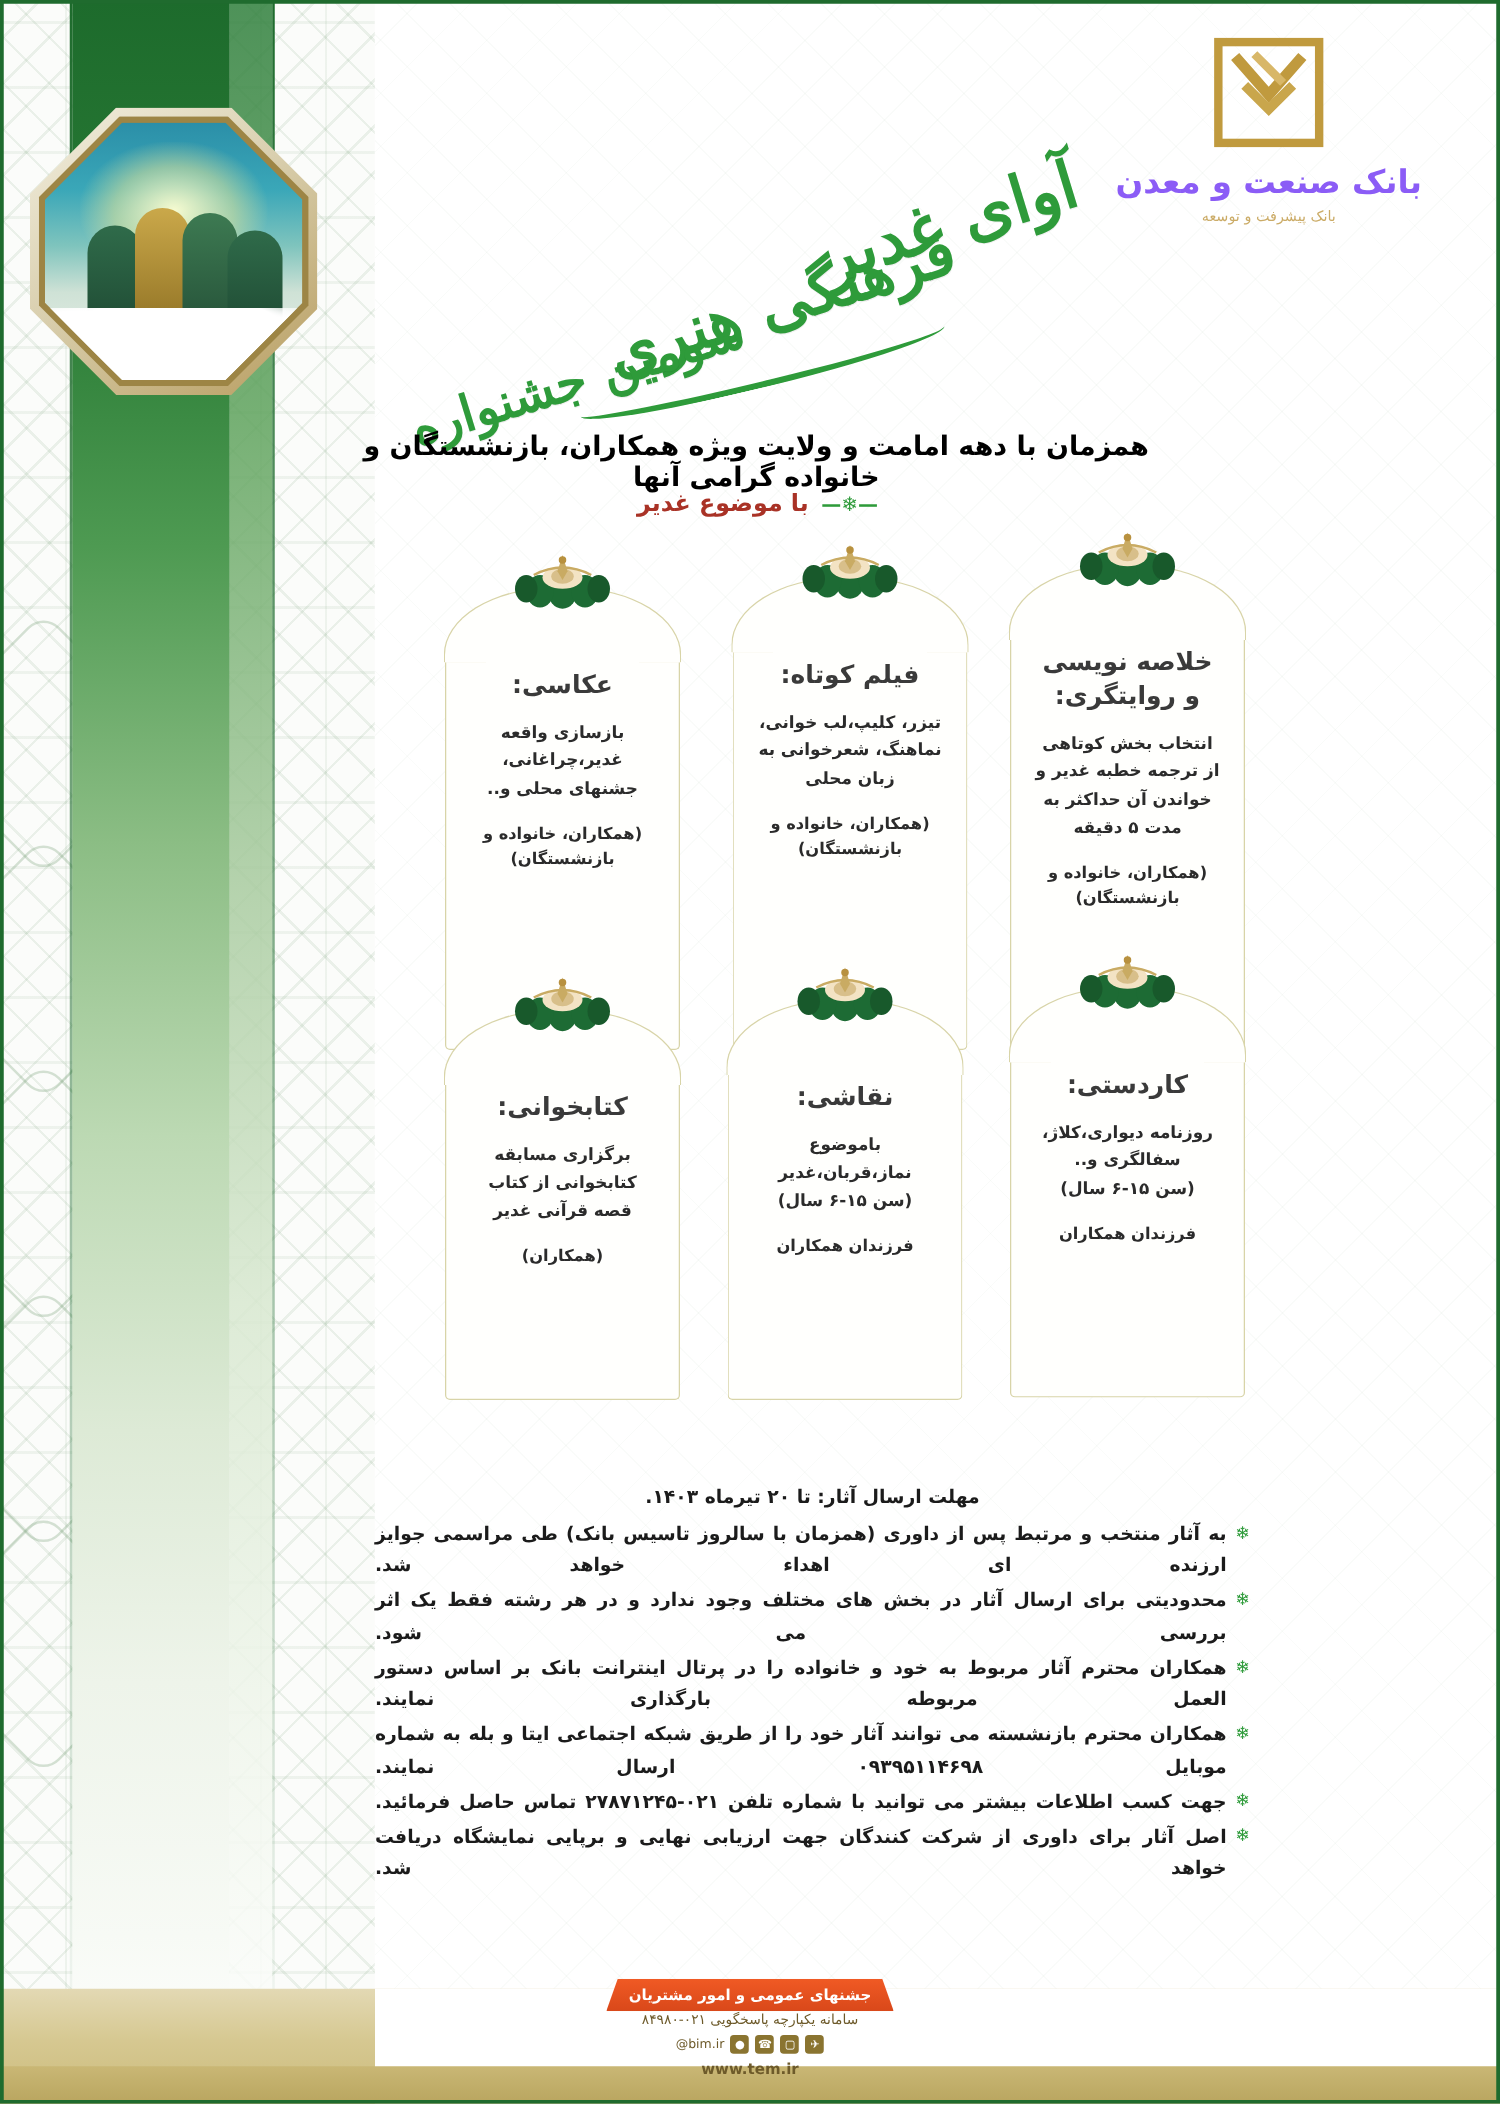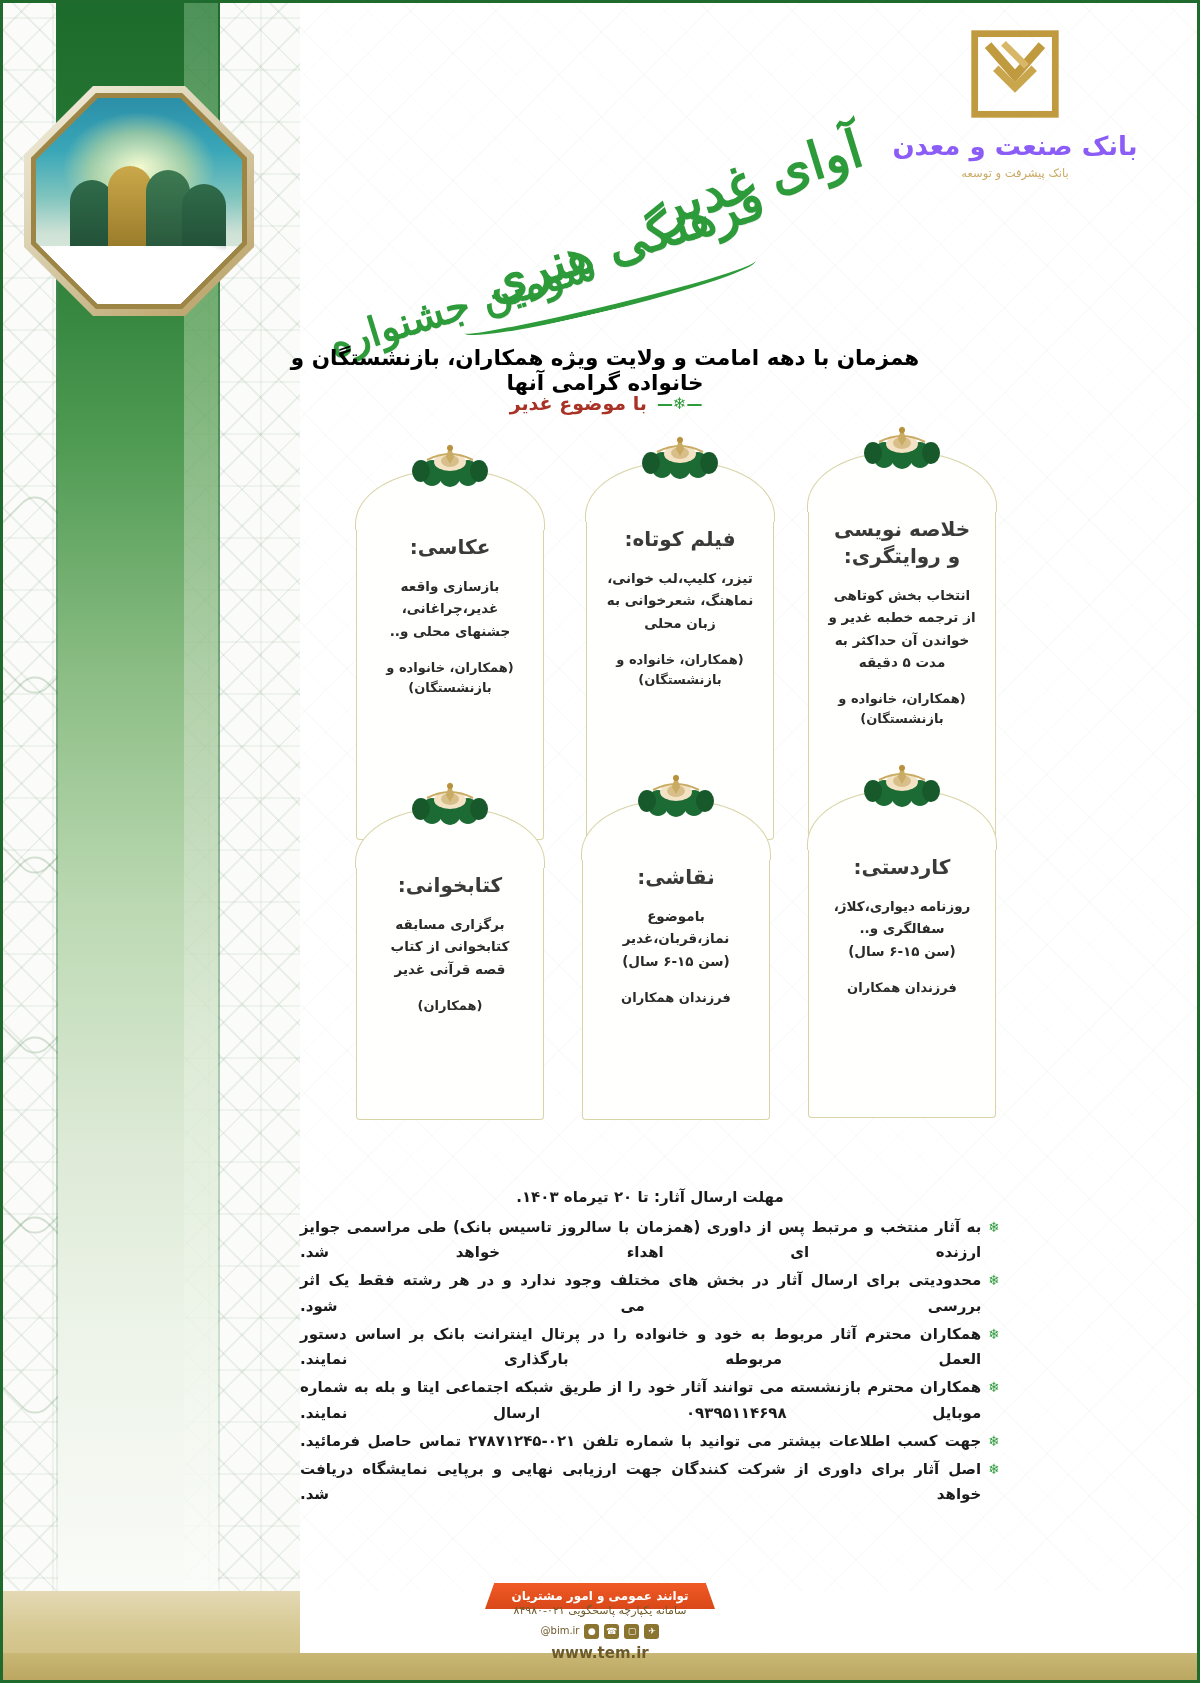--- a/index.html
+++ b/index.html
@@ -321,21 +321,21 @@
   }
   .footer-icons {
     display: flex; gap: 5px; justify-content: center; align-items: center;
     margin: 3px 0 2px;
   }
   .fi {
     width: 15px; height: 15px; border-radius: 3px;
     background: #8a7430; color: #fff; font-size: 9px;
     display: flex; align-items: center; justify-content: center;
   }
-  .footer-url { color: #6d5a2a; font-size: 15px; font-weight: bold; }
+  .footer-url { color: #6d5a2a; font-size: 12px; font-weight: bold; }
   .footer-bottom-bar {
     position: absolute; left: 0; bottom: 0;
     width: 1200px; height: 30px;
     background: linear-gradient(to bottom, #c9b775, #b9a55f);
     z-index: 22;
   }
 </style>
 </head>
 <body>
 
@@ -566,21 +566,21 @@
         </div>
         <div class="note">
           <span class="bullet">❄</span>
           <span class="txt">اصل آثار برای داوری از شرکت کنندگان جهت ارزیابی نهایی و برپایی نمایشگاه دریافت خواهد شد.</span>
         </div>
       </div>
   </div>
 
   <div class="footer-band"></div>
   <div class="footer-white"></div>
-  <div class="ribbon">توانند عمومی و امور مشتریان</div>
+  <div class="ribbon">جشنهای عمومی و امور مشتریان</div>
   <div class="footer-text">
     <div>سامانه یکپارچه پاسخگویی ۰۲۱-۸۴۹۸۰</div>
     <div class="footer-icons">
       <span class="fi">✈</span>
       <span class="fi">▢</span>
       <span class="fi">☎</span>
       <span class="fi">●</span>
       <span style="font-size:10px;">bim.ir@</span>
     </div>
     <div class="footer-url">www.tem.ir</div>

